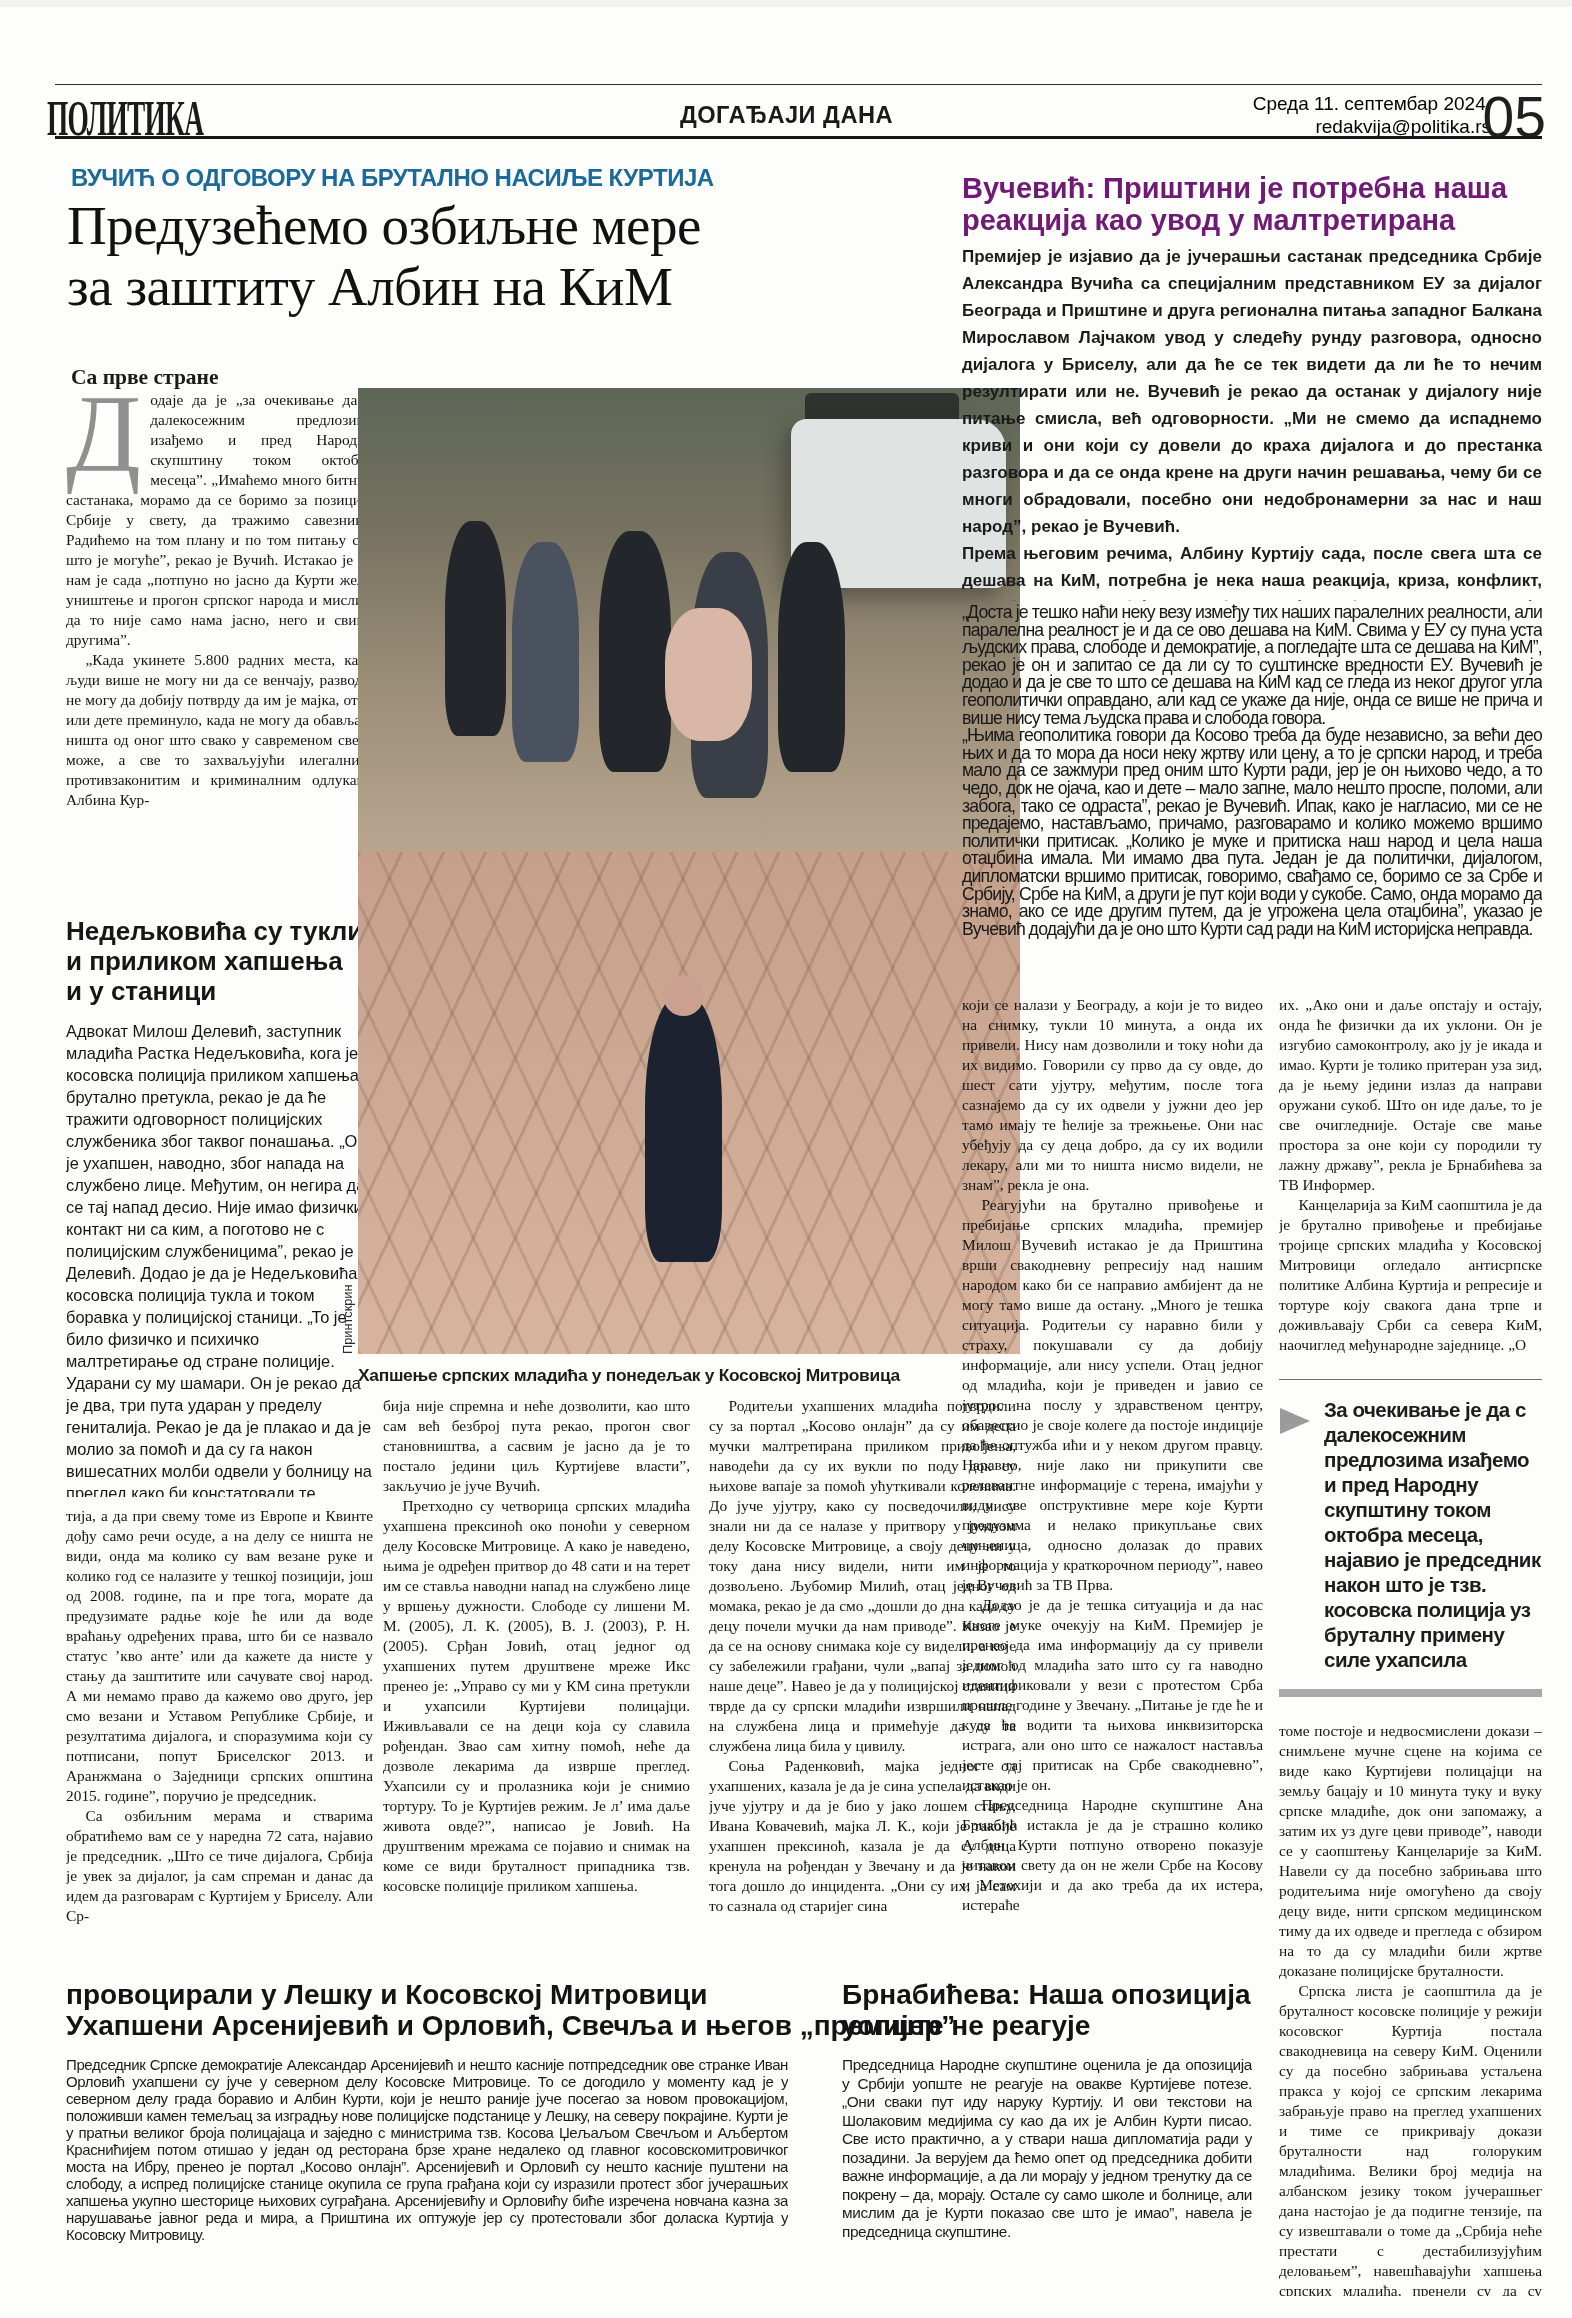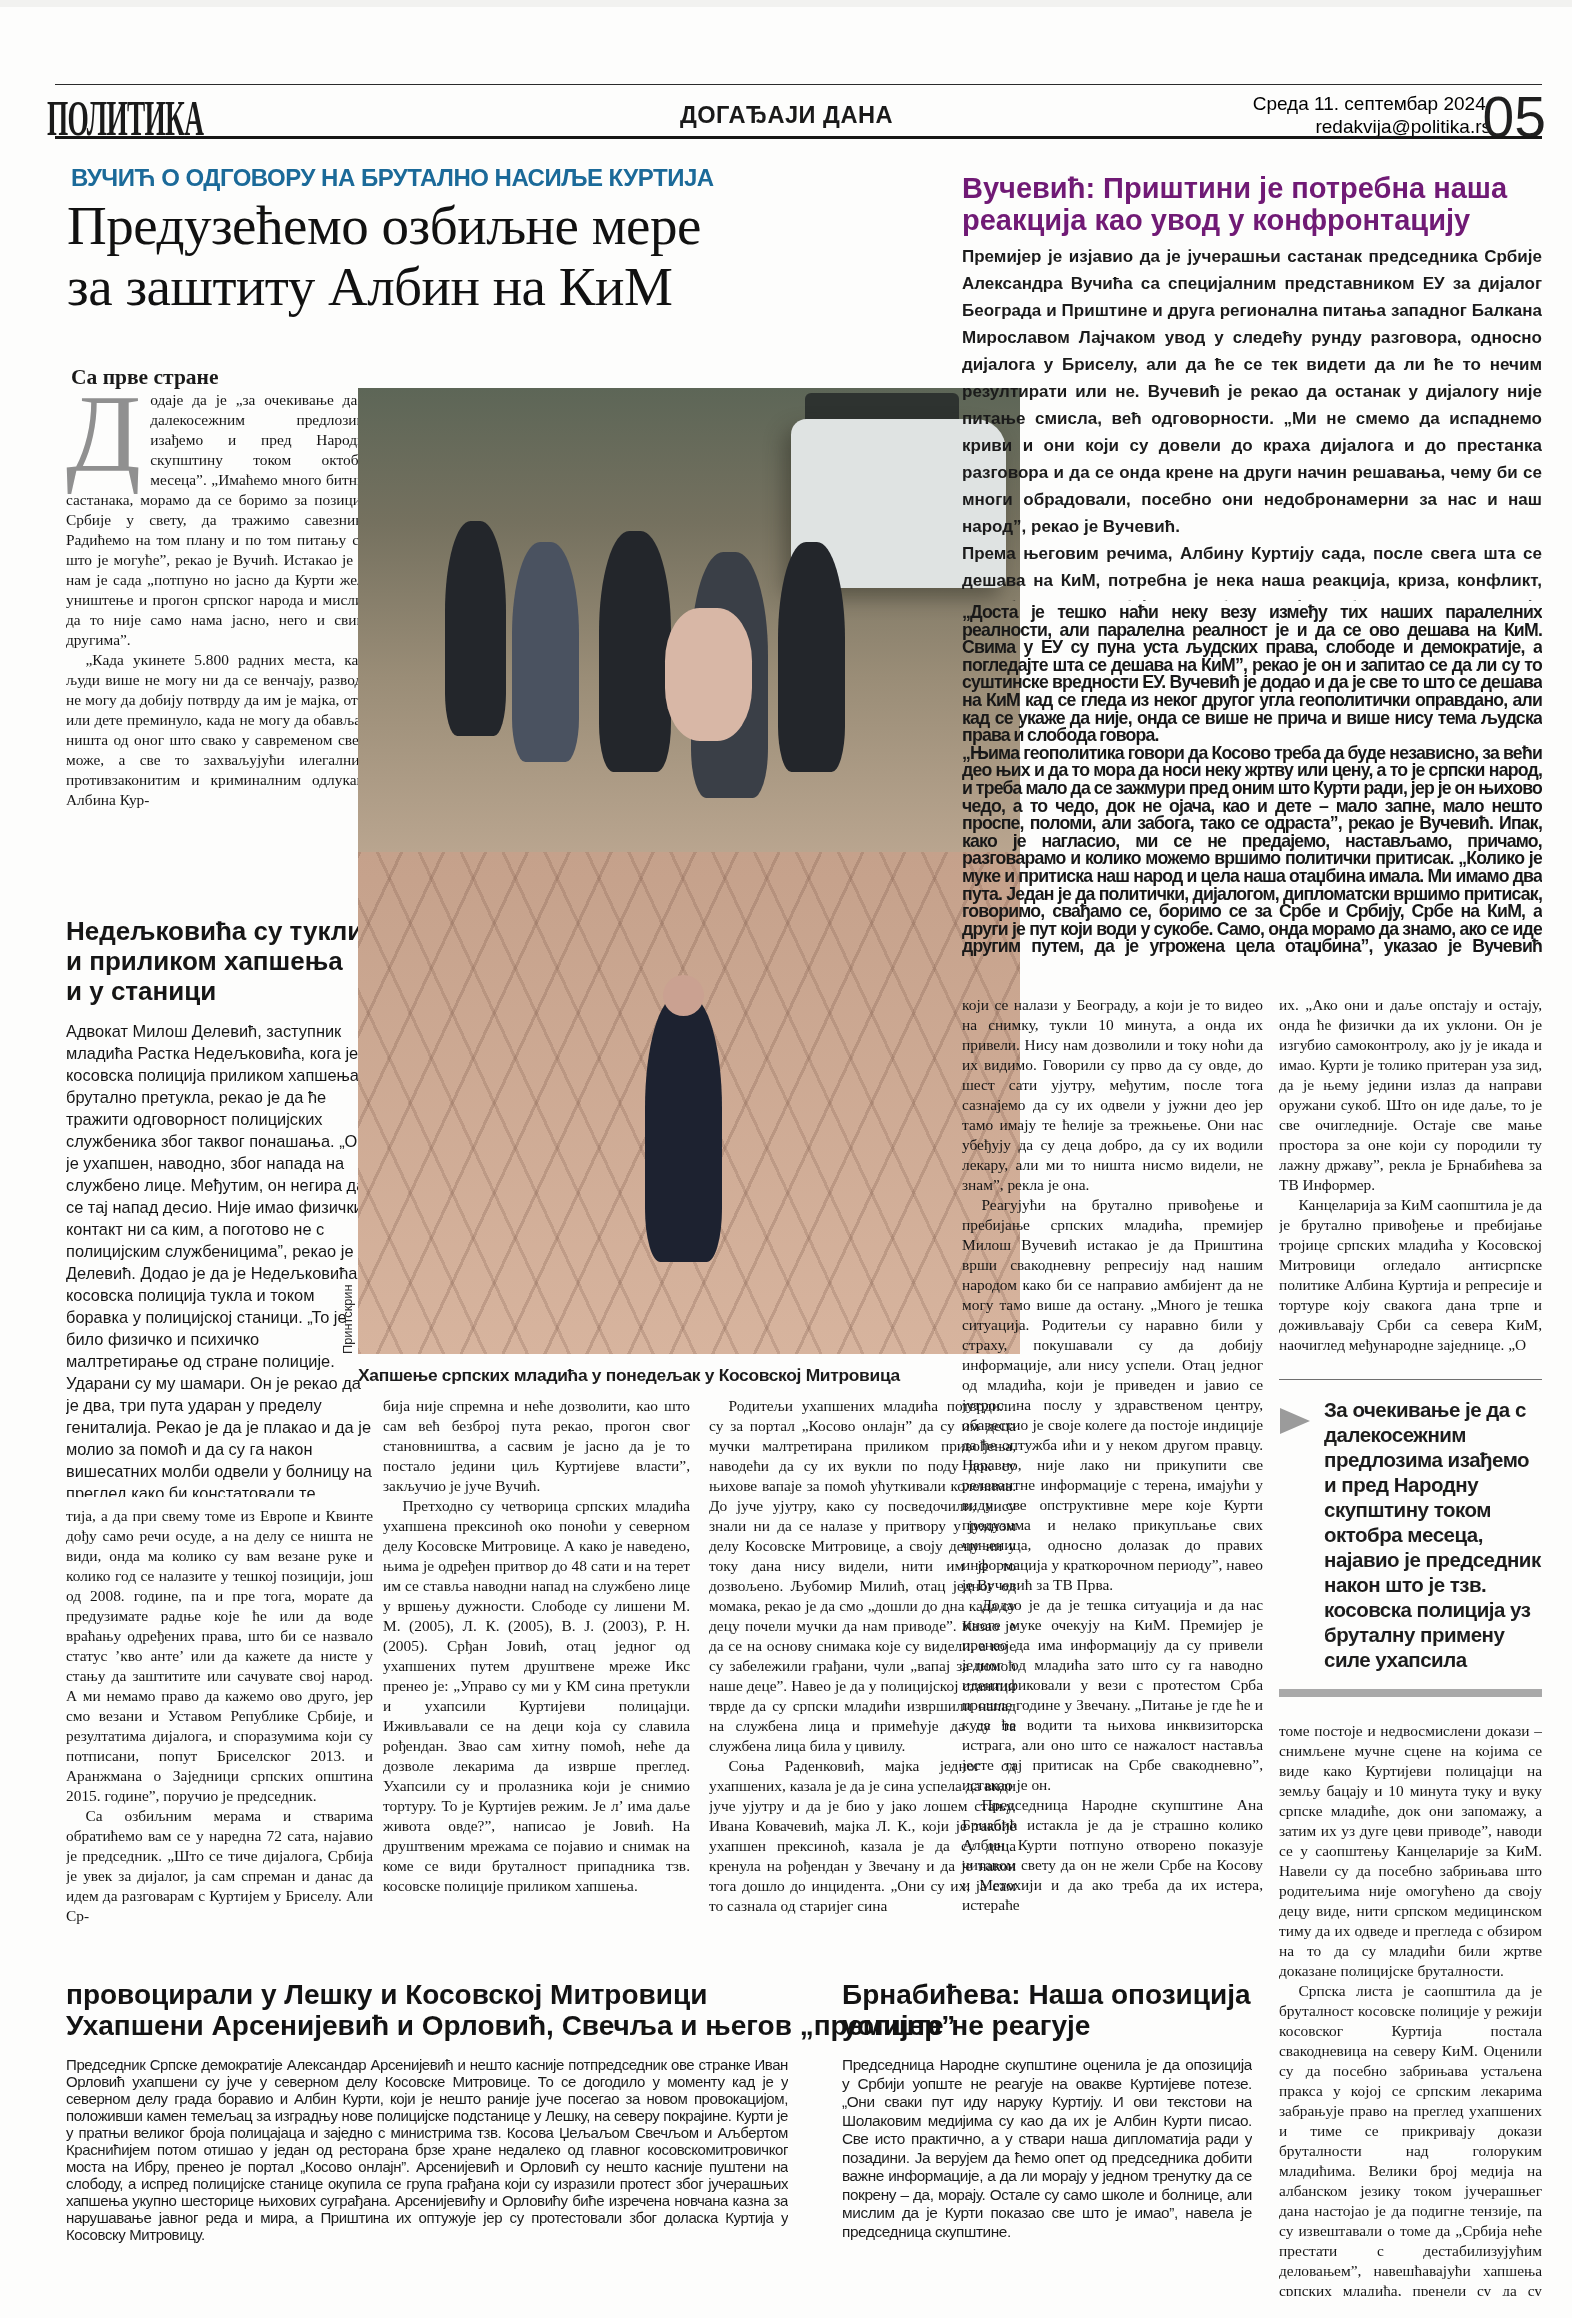--- a/index.html
+++ b/index.html
@@ -44,21 +44,21 @@
                linear-gradient(180deg,#c5a18b,#d7b49e);}
   #credit{left:340px;top:1188px;width:17.4px;font-size:12.8px;color:#2a2a2a;transform:rotate(-90deg);transform-origin:left top;white-space:nowrap;top:1347px;}
   #caption{left:358px;top:1358px;width:662px;font-size:17.4px;font-weight:bold;letter-spacing:-0.3px;color:#1c1c1c;}
   
   #col2{left:383px;top:1389px;width:307px;height:581px;}
   #col3{left:709px;top:1389px;width:307px;height:581px;}
   
   #vuc-h{left:962px;top:165px;width:584px;font-size:29px;line-height:32px;font-weight:bold;color:#701a75;}
   #vuc-a{left:962px;top:236px;width:580px;height:358px;font-size:17px;line-height:27px;font-weight:bold;color:#1b1b1b;}
   #vuc-a p{margin:0;}
-  #vuc-b{left:962px;top:597px;width:580px;height:352px;font-size:17.7px;line-height:17.6px;font-weight:bold;letter-spacing:-0.8px;word-spacing:-0.5px;color:#181818;}
+  #vuc-b{left:962px;top:597px;width:580px;height:352px;font-size:17.7px;line-height:17.6px;font-weight:normal;letter-spacing:-0.8px;word-spacing:-0.5px;color:#181818;}
   #vuc-b p{margin:0;}
   #col4{left:962px;top:988px;width:301px;height:1022px;}
   #col5a{left:1279px;top:988px;width:263px;height:372px;}
   #pq-rule{left:1279px;top:1372px;width:263px;height:1px;background:#6f6f6f;}
   #pq-arrow{left:1280px;top:1401px;width:0;height:0;border-left:30px solid #9b9b9b;border-top:13.3px solid transparent;border-bottom:13.3px solid transparent;}
   #pullquote{left:1324px;top:1390px;width:219px;height:279px;font-size:20.5px;line-height:25px;font-weight:bold;letter-spacing:-0.5px;color:#1d1d1d;}
   #pq-bar{left:1279px;top:1682px;width:263px;height:7.7px;background:#a9a9a9;}
   #col5b{left:1279px;top:1714px;width:263px;height:575px;}
   
   #bl-h{left:66px;top:1972px;width:901px;font-size:28px;line-height:31px;font-weight:bold;color:#131313;}
@@ -129,21 +129,21 @@
     <p>бија није спремна и неће дозволити, као што сам већ безброј пута рекао, прогон свог становништва, а сасвим је јасно да је то постало једини циљ Куртијеве власти”, закључио је јуче Вучић.</p>
     <p class="ind">Претходно су четворица српских младића ухапшена прексиноћ око поноћи у северном делу Косовске Митровице. А како је наведено, њима је одређен притвор до 48 сати и на терет им се ставља наводни напад на службено лице у вршењу дужности. Слободе су лишени М. М. (2005), Л. К. (2005), В. Ј. (2003), Р. Н. (2005). Срђан Јовић, отац једног од ухапшених путем друштвене мреже Икс пренео је: „Управо су ми у КМ сина претукли и ухапсили Куртијеви полицајци. Иживљавали се на деци која су славила рођендан. Звао сам хитну помоћ, неће да дозволе лекарима да изврше преглед. Ухапсили су и пролазника који је снимио тортуру. То је Куртијев режим. Је л’ има даље живота овде?”, написао је Јовић. На друштвеним мрежама се појавио и снимак на коме се види бруталност припадника тзв. косовске полиције приликом хапшења.</p>
   </div>
   <div class="abs serif bodytext jt hide" id="col3">
     <p class="ind">Родитељи ухапшених младића потврдили су за портал „Косово онлајн” да су им деца мучки малтретирана приликом привођења, наводећи да су их вукли по поду док су њихове вапаје за помоћ ућуткивали коленима. До јуче ујутру, како су посведочили, нису знали ни да се налазе у притвору у јужном делу Косовске Митровице, а своју децу ни у току дана нису видели, нити им је то дозвољено. Љубомир Милић, отац једног од момака, рекао је да смо „дошли до дна када су децу почели мучки да нам приводе”. Казао је да се на основу снимака које су видели, а које су забележили грађани, чули „вапај за помоћ наше деце”. Навео је да у полицијској станици тврде да су српски младићи извршили напад на службена лица и примећује да су та службена лица била у цивилу.</p>
     <p class="ind">Соња Раденковић, мајка једног од ухапшених, казала је да је сина успела да види јуче ујутру и да је био у јако лошем стању. Ивана Ковачевић, мајка Л. К., који је такође ухапшен прексиноћ, казала је да су деца кренула на рођендан у Звечану и да је након тога дошло до инцидента. „Они су их, ја сам то сазнала од старијег сина</p>
   </div>
 
   <div class="abs sans" id="vuc-h">
     <div>Вучевић: Приштини је потребна наша</div>
-    <div>реакција као увод у конфронтацију</div>
+    <div>реакција као увод у малтретирана</div>
   </div>
   <div class="abs sans jt hide" id="vuc-a">
     <p>Премијер је изјавио да је јучерашњи састанак председника Србије Александра Вучића са специјалним представником ЕУ за дијалог Београда и Приштине и друга регионална питања западног Балкана Мирославом Лајчаком увод у следећу рунду разговора, односно дијалога у Бриселу, али да ће се тек видети да ли ће то нечим резултирати или не. Вучевић је рекао да останак у дијалогу није питање смисла, већ одговорности. „Ми не смемо да испаднемо криви и они који су довели до краха дијалога и до престанка разговора и да се онда крене на други начин решавања, чему би се многи обрадовали, посебно они недобронамерни за нас и наш народ”, рекао је Вучевић.</p>
     <p>Према његовим речима, Албину Куртију сада, после свега шта се дешава на КиМ, потребна је нека наша реакција, криза, конфликт, како би увукао Србију у сукоб. „Куртију треба нека наша реакција која би водила у конфронтацију, зато што онда он испада жртва, зато што он добија наратив који му треба и за изборе на КиМ и пред међународном заједницом”, рекао је премијер. Нагласио је и да се народ на КиМ свакодневно малтретира да би нас увукли у сукобе. Додао је и да је стратешки форум на Бледу, који је, како је нагласио, био добро организован, показао да постоје две паралелне реалности, јер је свако причао своје.</p>
   </div>
   <div class="abs sans jt hide" id="vuc-b">
     <p>„Доста је тешко наћи неку везу између тих наших паралелних реалности, али паралелна реалност је и да се ово дешава на КиМ. Свима у ЕУ су пуна уста људских права, слободе и демократије, а погледајте шта се дешава на КиМ”, рекао је он и запитао се да ли су то суштинске вредности ЕУ. Вучевић је додао и да је све то што се дешава на КиМ кад се гледа из неког другог угла геополитички оправдано, али кад се укаже да није, онда се више не прича и више нису тема људска права и слобода говора.</p>
     <p>„Њима геополитика говори да Косово треба да буде независно, за већи део њих и да то мора да носи неку жртву или цену, а то је српски народ, и треба мало да се зажмури пред оним што Курти ради, јер је он њихово чедо, а то чедо, док не ојача, као и дете – мало запне, мало нешто проспе, поломи, али забога, тако се одраста”, рекао је Вучевић. Ипак, како је нагласио, ми се не предајемо, настављамо, причамо, разговарамо и колико можемо вршимо политички притисак. „Колико је муке и притиска наш народ и цела наша отаџбина имала. Ми имамо два пута. Један је да политички, дијалогом, дипломатски вршимо притисак, говоримо, свађамо се, боримо се за Србе и Србију, Србе на КиМ, а други је пут који води у сукобе. Само, онда морамо да знамо, ако се иде другим путем, да је угрожена цела отаџбина”, указао је Вучевић додајући да је оно што Курти сад ради на КиМ историјска неправда.</p>
   </div>
 

